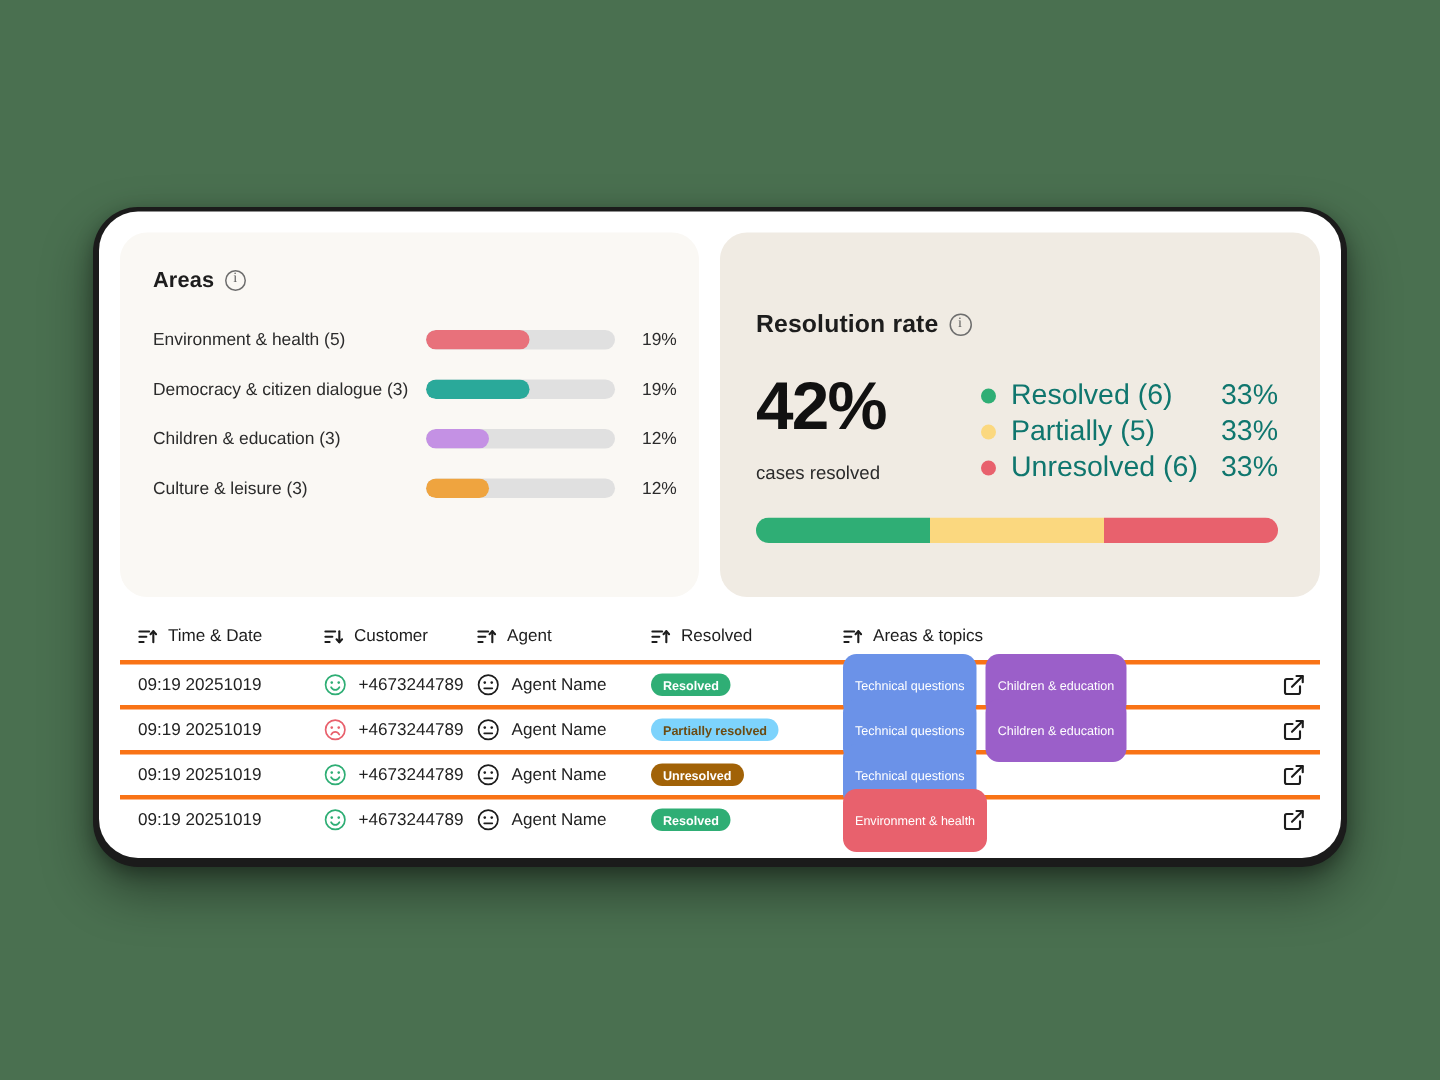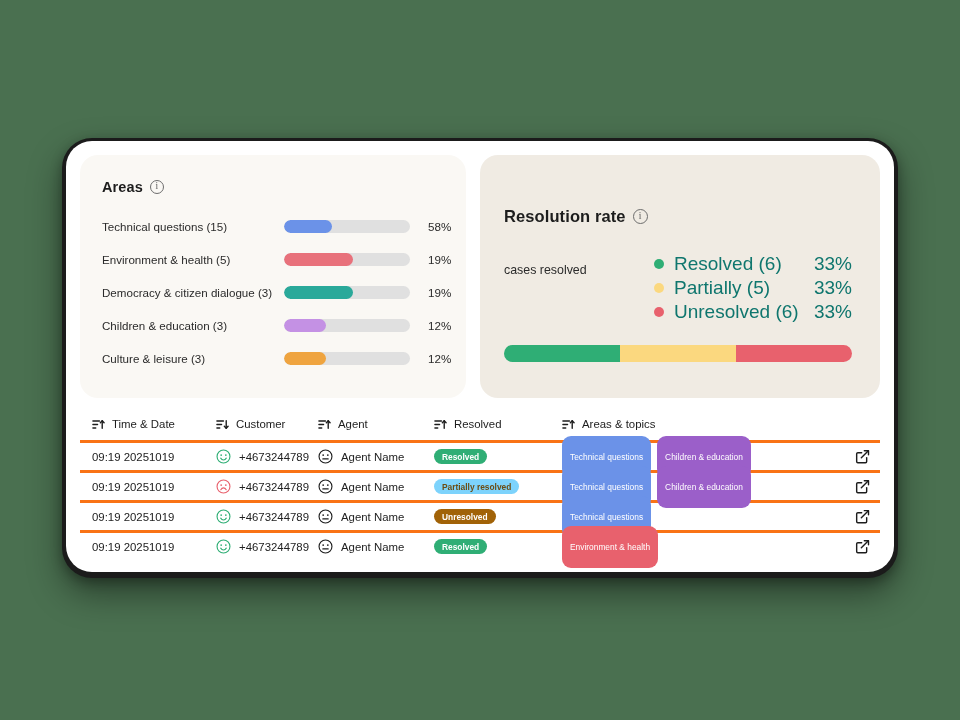--- a/index.html
+++ b/index.html
@@ -163,27 +163,20 @@
 
       <div class="panels">
 
         <div class="panel panel-areas">
           <div class="panel-title">
             <span>Areas</span>
             <span class="info-icon">i</span>
           </div>
           <div class="areas-list" id="areas-list">
               <div class="area-row">
-                <div class="area-label">Technical questions (15)</div>
-                <div class="area-track" style="background: rgb(224, 224, 224);">
-                  <div class="area-fill" style="width: 38%; background: rgb(107, 146, 232);"></div>
-                </div>
-                <div class="area-pct">58%</div>
-              </div>
-              <div class="area-row">
                 <div class="area-label">Environment &amp; health (5)</div>
                 <div class="area-track" style="background: rgb(224, 224, 224);">
                   <div class="area-fill" style="width: 55%; background: rgb(232, 113, 123);"></div>
                 </div>
                 <div class="area-pct">19%</div>
               </div>
               <div class="area-row">
                 <div class="area-label">Democracy &amp; citizen dialogue (3)</div>
                 <div class="area-track" style="background: rgb(224, 224, 224);">
                   <div class="area-fill" style="width: 55%; background: rgb(42, 169, 154);"></div>
@@ -208,20 +201,21 @@
         </div>
 
         <div class="panel panel-resolution">
           <div class="panel-title big">
             <span>Resolution rate</span>
             <span class="info-icon">i</span>
           </div>
 
           <div class="res-body">
             <div class="res-left">
+              <div class="res-big">42%</div>
               <div class="res-sub">cases resolved</div>
             </div>
             <div class="res-legend" id="res-legend">
                 <div class="legend-row">
                   <span class="legend-dot" style="background: rgb(47, 174, 117);"></span>
                   <span class="legend-label">Resolved (6)</span>
                   <span class="legend-pct">33%</span>
                 </div>
                 <div class="legend-row">
                   <span class="legend-dot" style="background: rgb(251, 216, 127);"></span>

